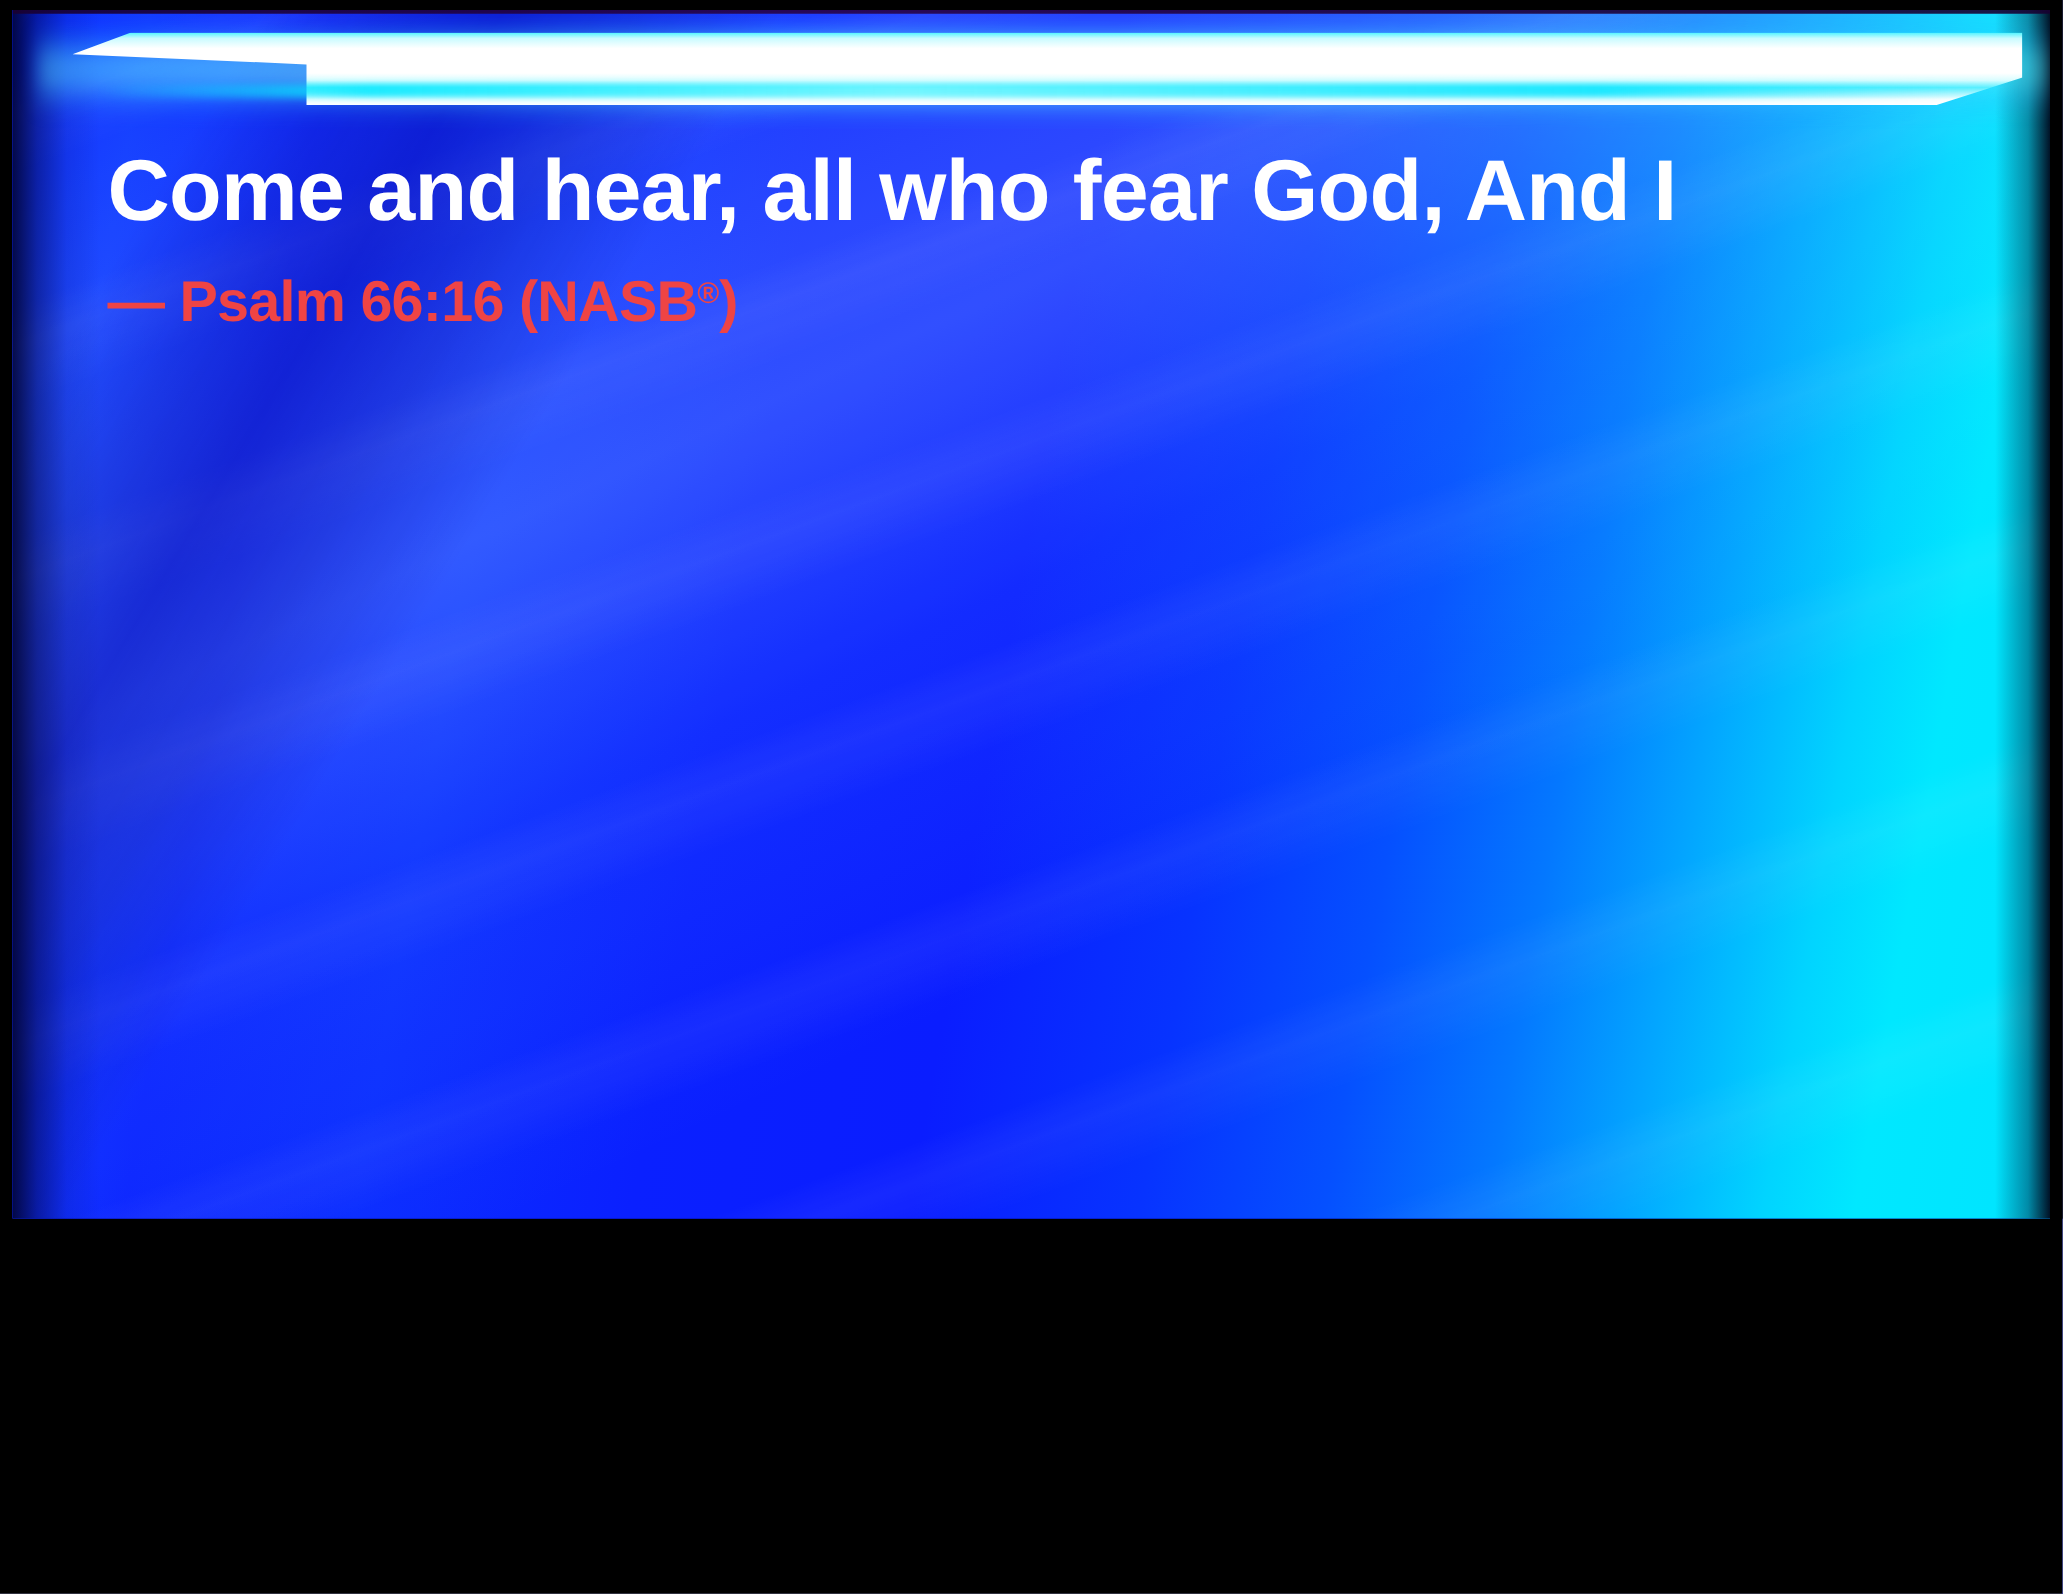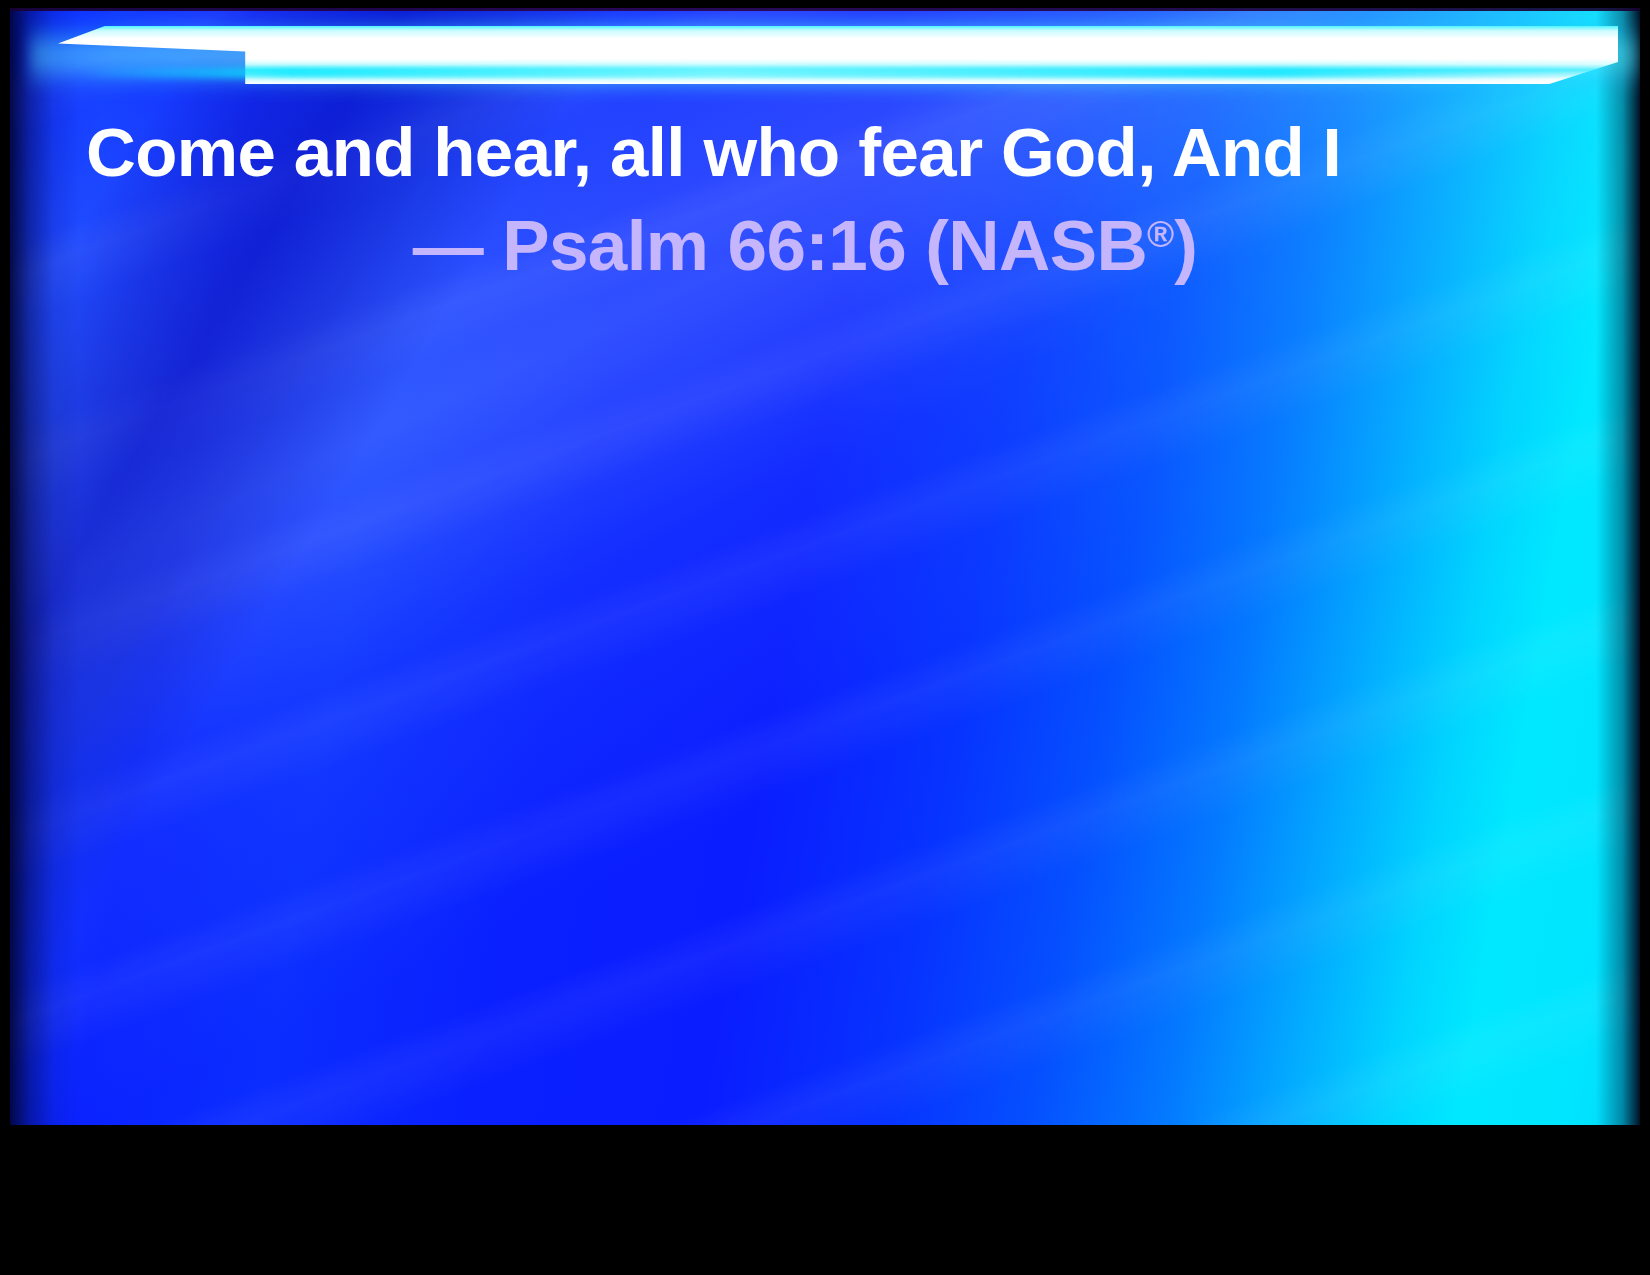--- a/index.html
+++ b/index.html
@@ -3,21 +3,21 @@
 <meta charset="utf-8">
 <style>
   html, body {
     margin: 0;
     padding: 0;
     background: #000000;
   }
   #stage {
     position: relative;
     width: 1650px;
-    height: 1125px;
+    height: 975px;
     background: #000000;
     overflow: hidden;
     font-family: "Liberation Sans", sans-serif;
   }
 
   
   #artwork {
     position: absolute;
     left: 10px;
     top: 8px;
@@ -217,27 +217,27 @@
   .verse-line {
     color: #ffffff;
     font-family: "Liberation Sans", sans-serif;
     font-weight: bold;
     font-size: 69px;
     line-height: 81px;
     letter-spacing: -0.6px;
     white-space: nowrap;
   }
   .attribution {
-    color: #c4b5fd;
+    color: #ef4444;
     font-family: "Liberation Sans", sans-serif;
     font-weight: bold;
-    font-size: 71px;
+    font-size: 46px;
     line-height: 84px;
     letter-spacing: -0.6px;
-    text-align: center;
+    text-align: left;
     white-space: nowrap;
     padding-right: 22px;
   }
   .reg-mark {
     font-size: 0.52em;
     vertical-align: 0.62em;
     letter-spacing: 0;
   }
 </style>
 </head>

